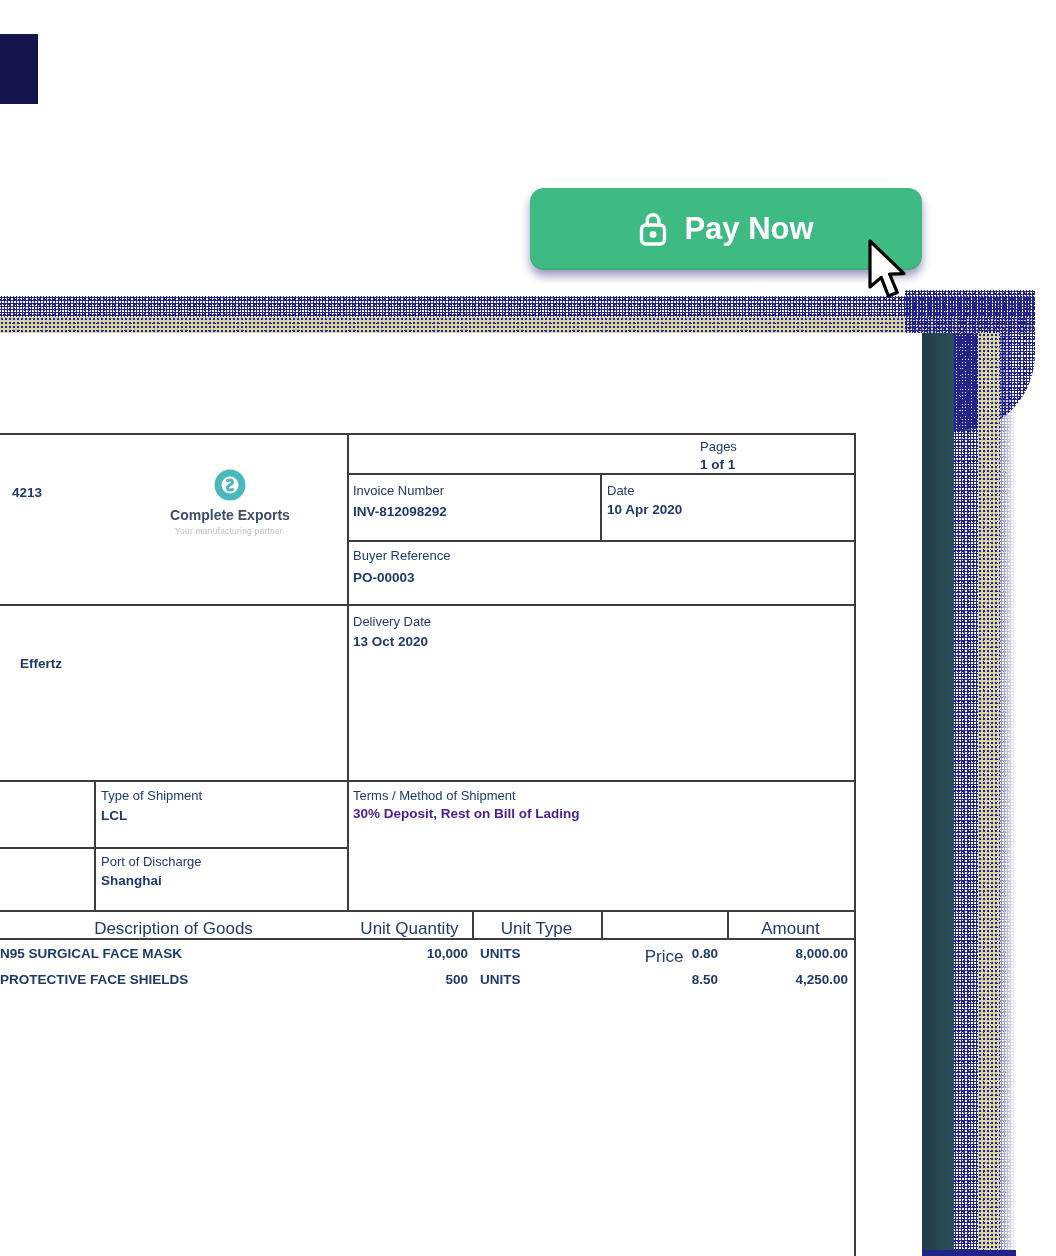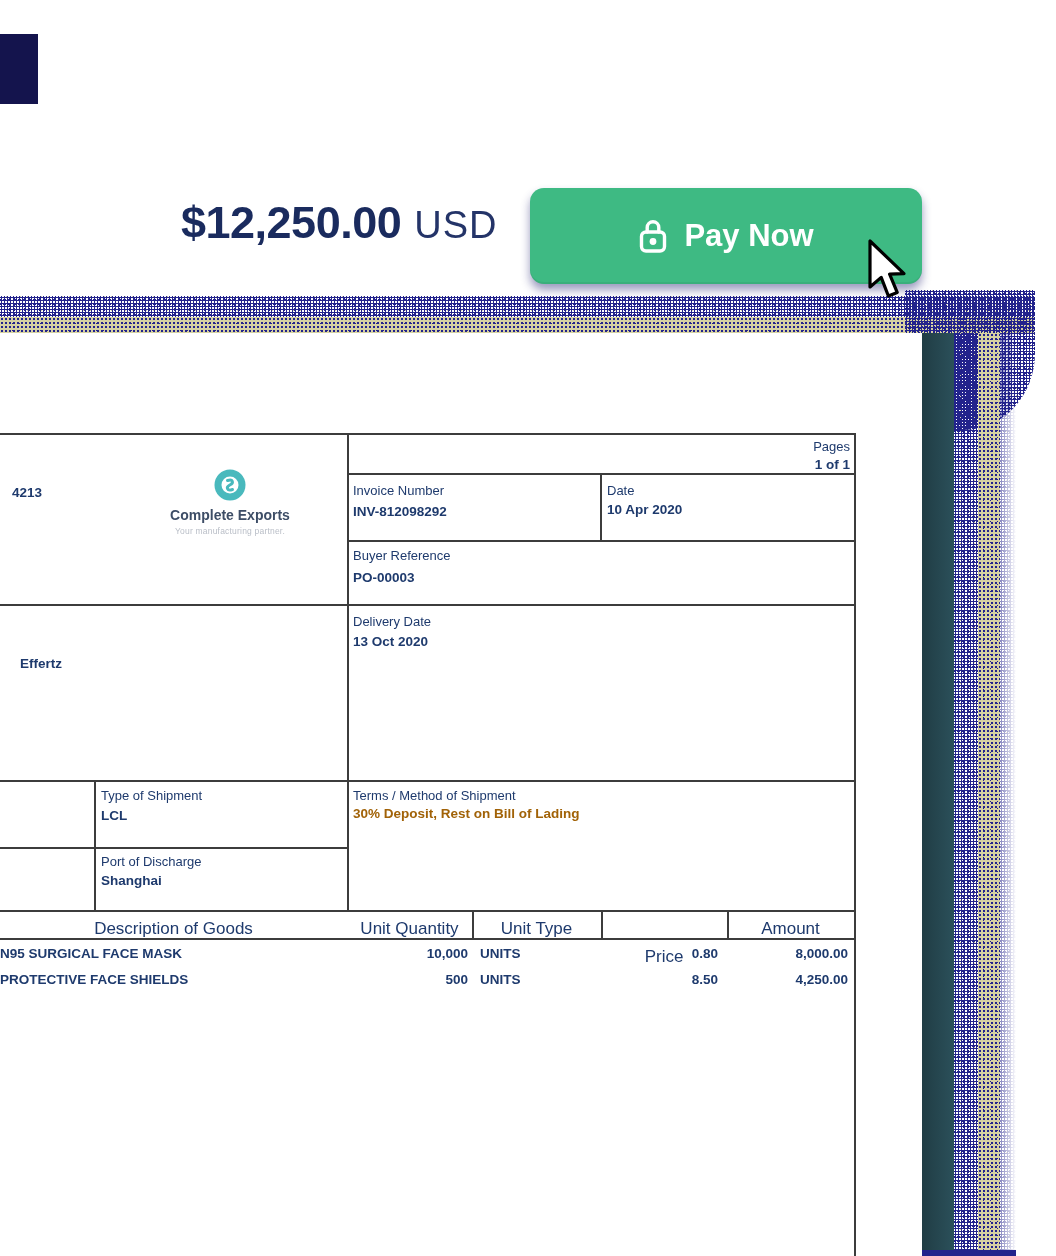--- a/index.html
+++ b/index.html
@@ -18,21 +18,21 @@
     font-family:"Liberation Sans", sans-serif;
   }
   .abs{position:absolute;}
 
   
   .corner-block{left:0;top:34px;width:38px;height:70px;background:#14144d;}
   .amount-wrap{left:181px;top:197px;white-space:nowrap;}
   .amount{font-size:45px;font-weight:bold;color:var(--price-navy);letter-spacing:-0.5px;}
   .currency{font-size:38px;font-weight:normal;color:#243468;margin-left:13px;letter-spacing:1px;}
   .pay-btn{
-    left:530px;top:188px;width:392px;height:96px;background:var(--green);
+    left:530px;top:188px;width:392px;height:82px;background:var(--green);
     border:none;border-radius:14px;display:flex;align-items:center;justify-content:center;
     gap:16px;color:#fff;font-size:31px;font-weight:600;cursor:pointer;
     font-family:"Liberation Sans", sans-serif;
     box-shadow:0 6px 10px rgba(30,30,110,.45), inset 0 -2px 0 rgba(0,0,0,.06);
   }
 
   
   .speckle-navy{
     background-image:
       radial-gradient(circle, var(--noiseNavy) 1px, transparent 1.15px),
@@ -63,46 +63,43 @@
   .band-bottom-line{left:921px;top:1250px;width:95px;height:6px;background:var(--noiseNavy);}
 
   
   .doc{left:0;top:333px;width:922px;height:923px;background:#fff;color:var(--navy);}
   .doc-title{left:0;top:64px;width:694px;text-align:center;font-size:24px;font-weight:bold;
     color:#1b2f66;letter-spacing:.5px;}
   .hline{background:var(--line);height:1.5px;}
   .vline{background:var(--line);width:1.5px;}
   .lbl{font-size:13px;color:var(--navy);white-space:nowrap;}
   .val{font-size:13.5px;font-weight:bold;color:var(--navy);white-space:nowrap;}
-  .right{text-align:right;}
+  .right{}
   .center{text-align:center;}
-  .dark-val{color:#a16207;}
+  .dark-val{color:#4c1d95;}
   .logo-name{font-size:14px;font-weight:bold;color:#3d4d66;}
   .logo-tag{font-size:8.5px;color:#b9bec7;letter-spacing:.2px;}
   .hdr{font-size:17px;color:var(--navy);}
   .item-row{left:0;width:855px;height:20px;}
   .cell{position:absolute;top:0;font-size:13.5px;font-weight:bold;color:var(--navy);white-space:nowrap;}
   .c-desc{left:0;width:340px;}
   .c-qty{left:347px;width:121px;text-align:right;}
   .c-unit{left:480px;width:115px;}
   .c-price{left:602px;width:116px;text-align:right;}
   .c-amt{left:727px;width:121px;text-align:right;}
 
   .cursor-svg{left:860px;top:239px;}
 </style>
 </head>
 <body>
 
 <div id="canvas">
 
   <div class="abs corner-block"></div>
 
-  <div class="abs amount-wrap">
-    <span class="amount">$12,250.00</span><span class="currency">USD</span>
-  </div>
 
   <button class="abs pay-btn">
     <span style="display:inline-flex;">
       <svg width="30" height="36" viewBox="0 0 30 36">
         <rect x="3.5" y="14" width="23" height="19" rx="4.5" fill="none" stroke="#ffffff" stroke-width="3.4"></rect>
         <path d="M9.2 14 V9.6 a5.8 5.8 0 0 1 11.6 0 V14" fill="none" stroke="#ffffff" stroke-width="3.4" stroke-linecap="round"></path>
         <circle cx="15" cy="23.5" r="3.4" fill="#ffffff"></circle>
       </svg>
     </span>
     <span>Pay Now</span>

